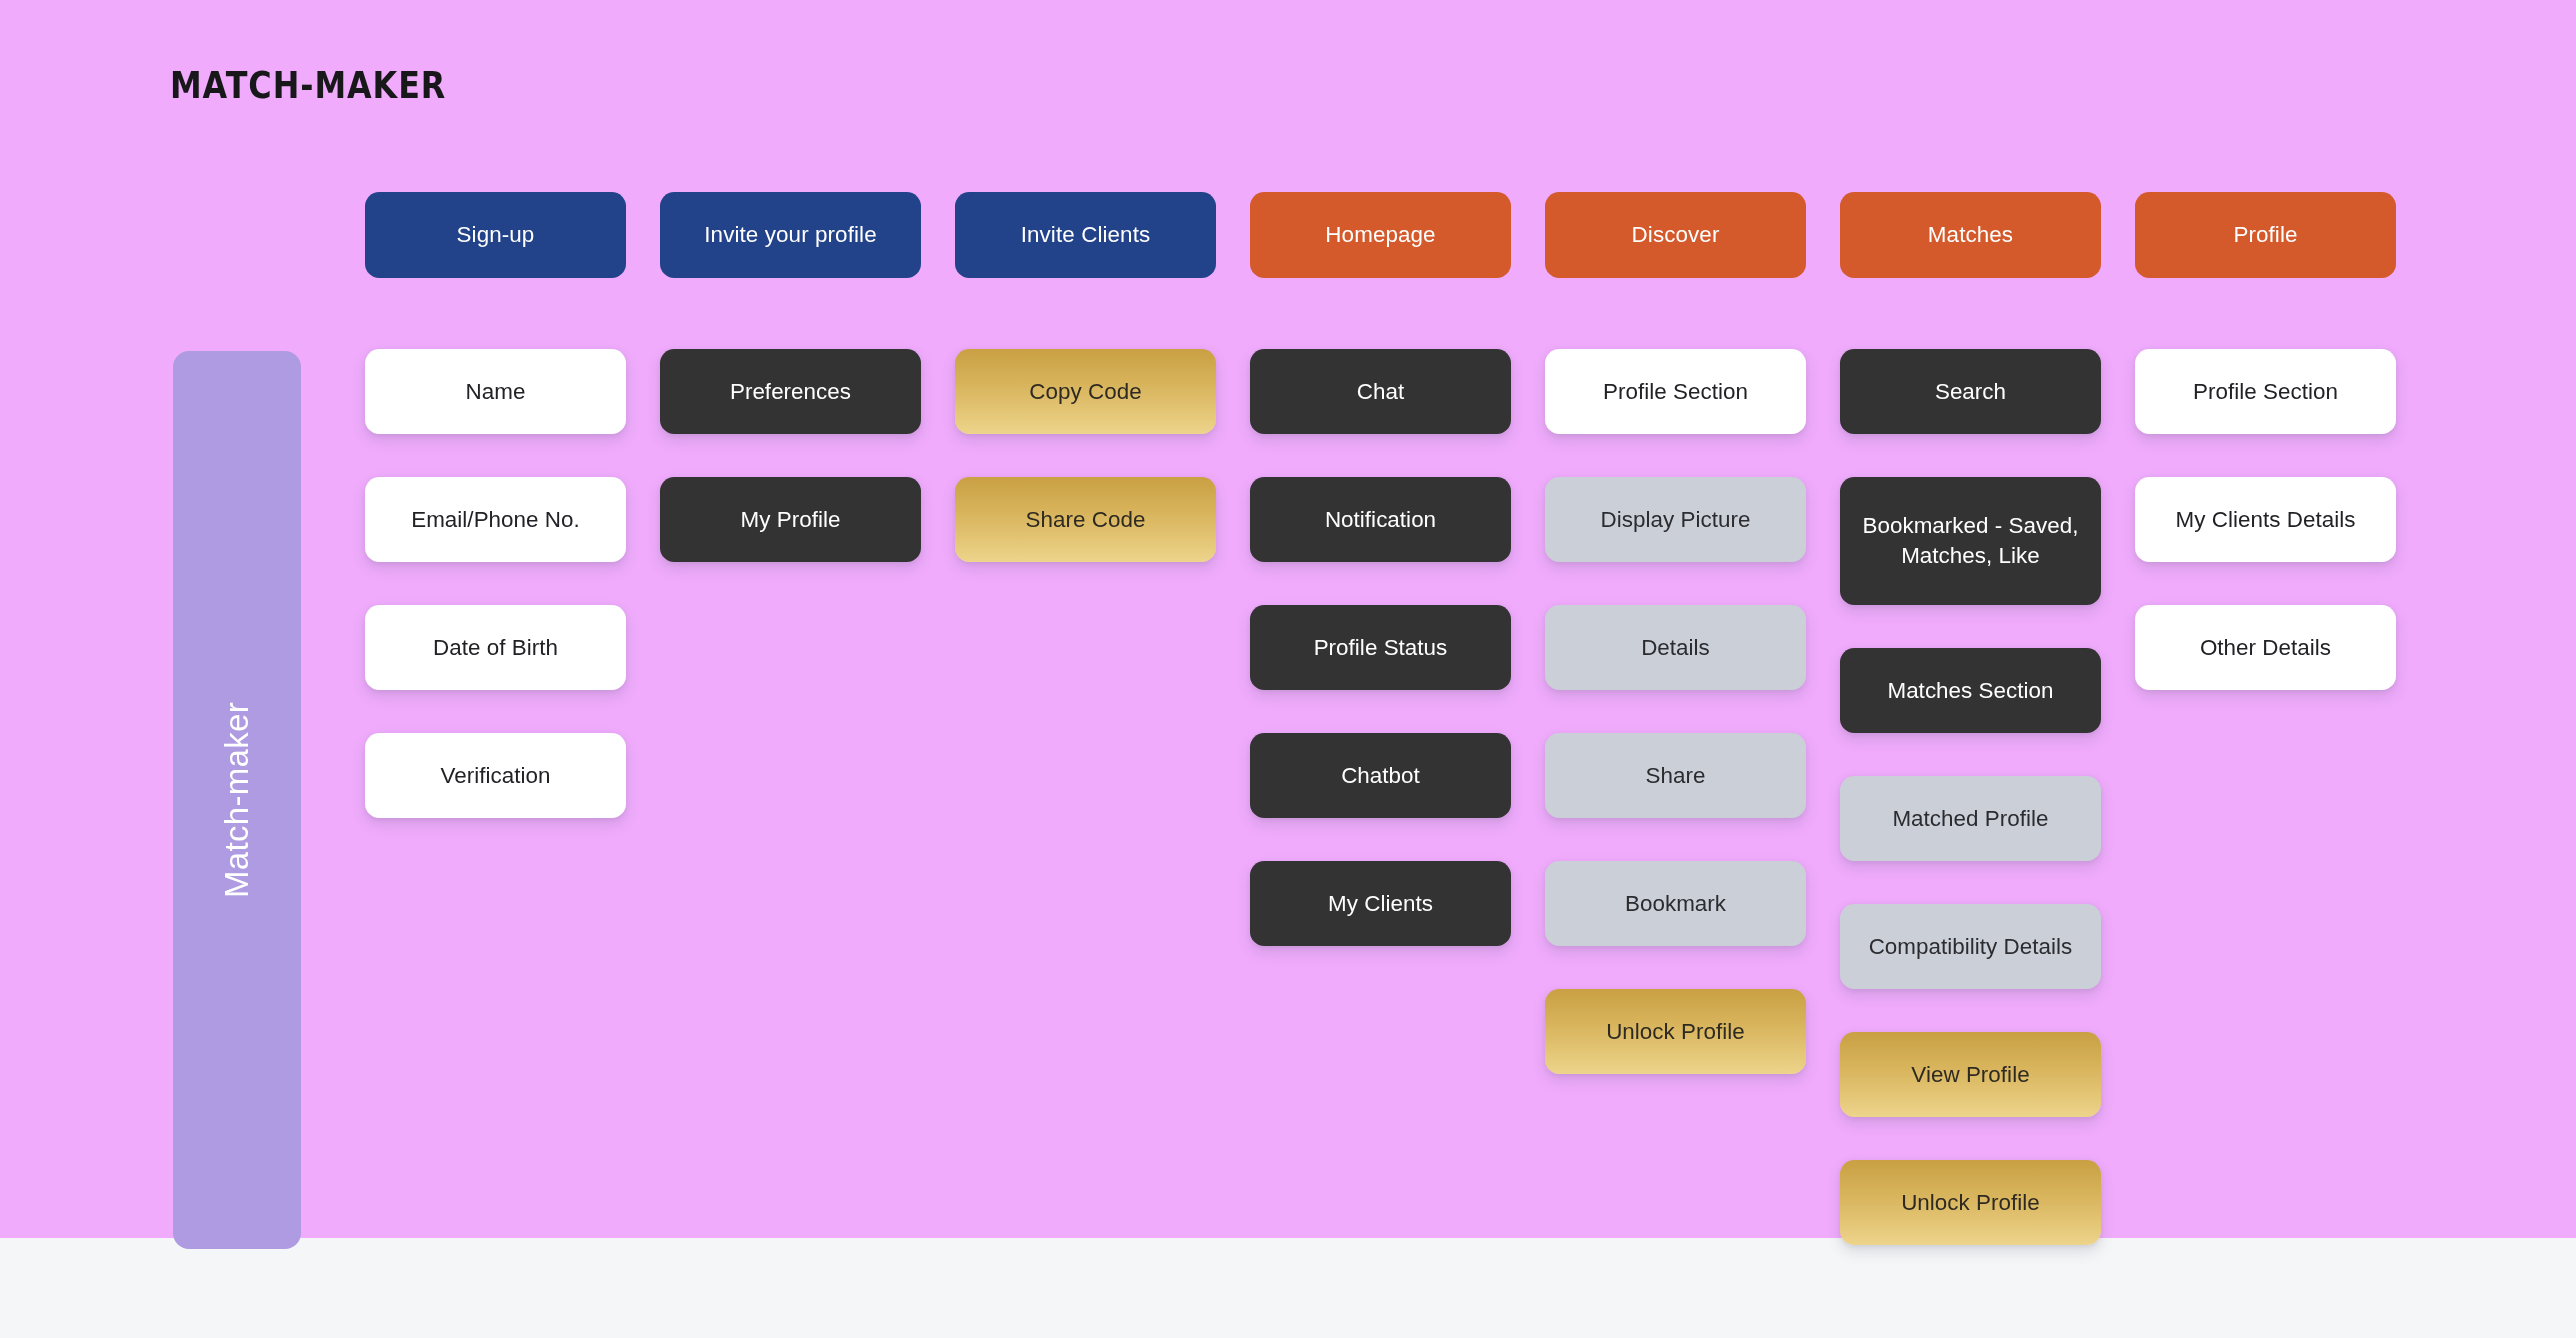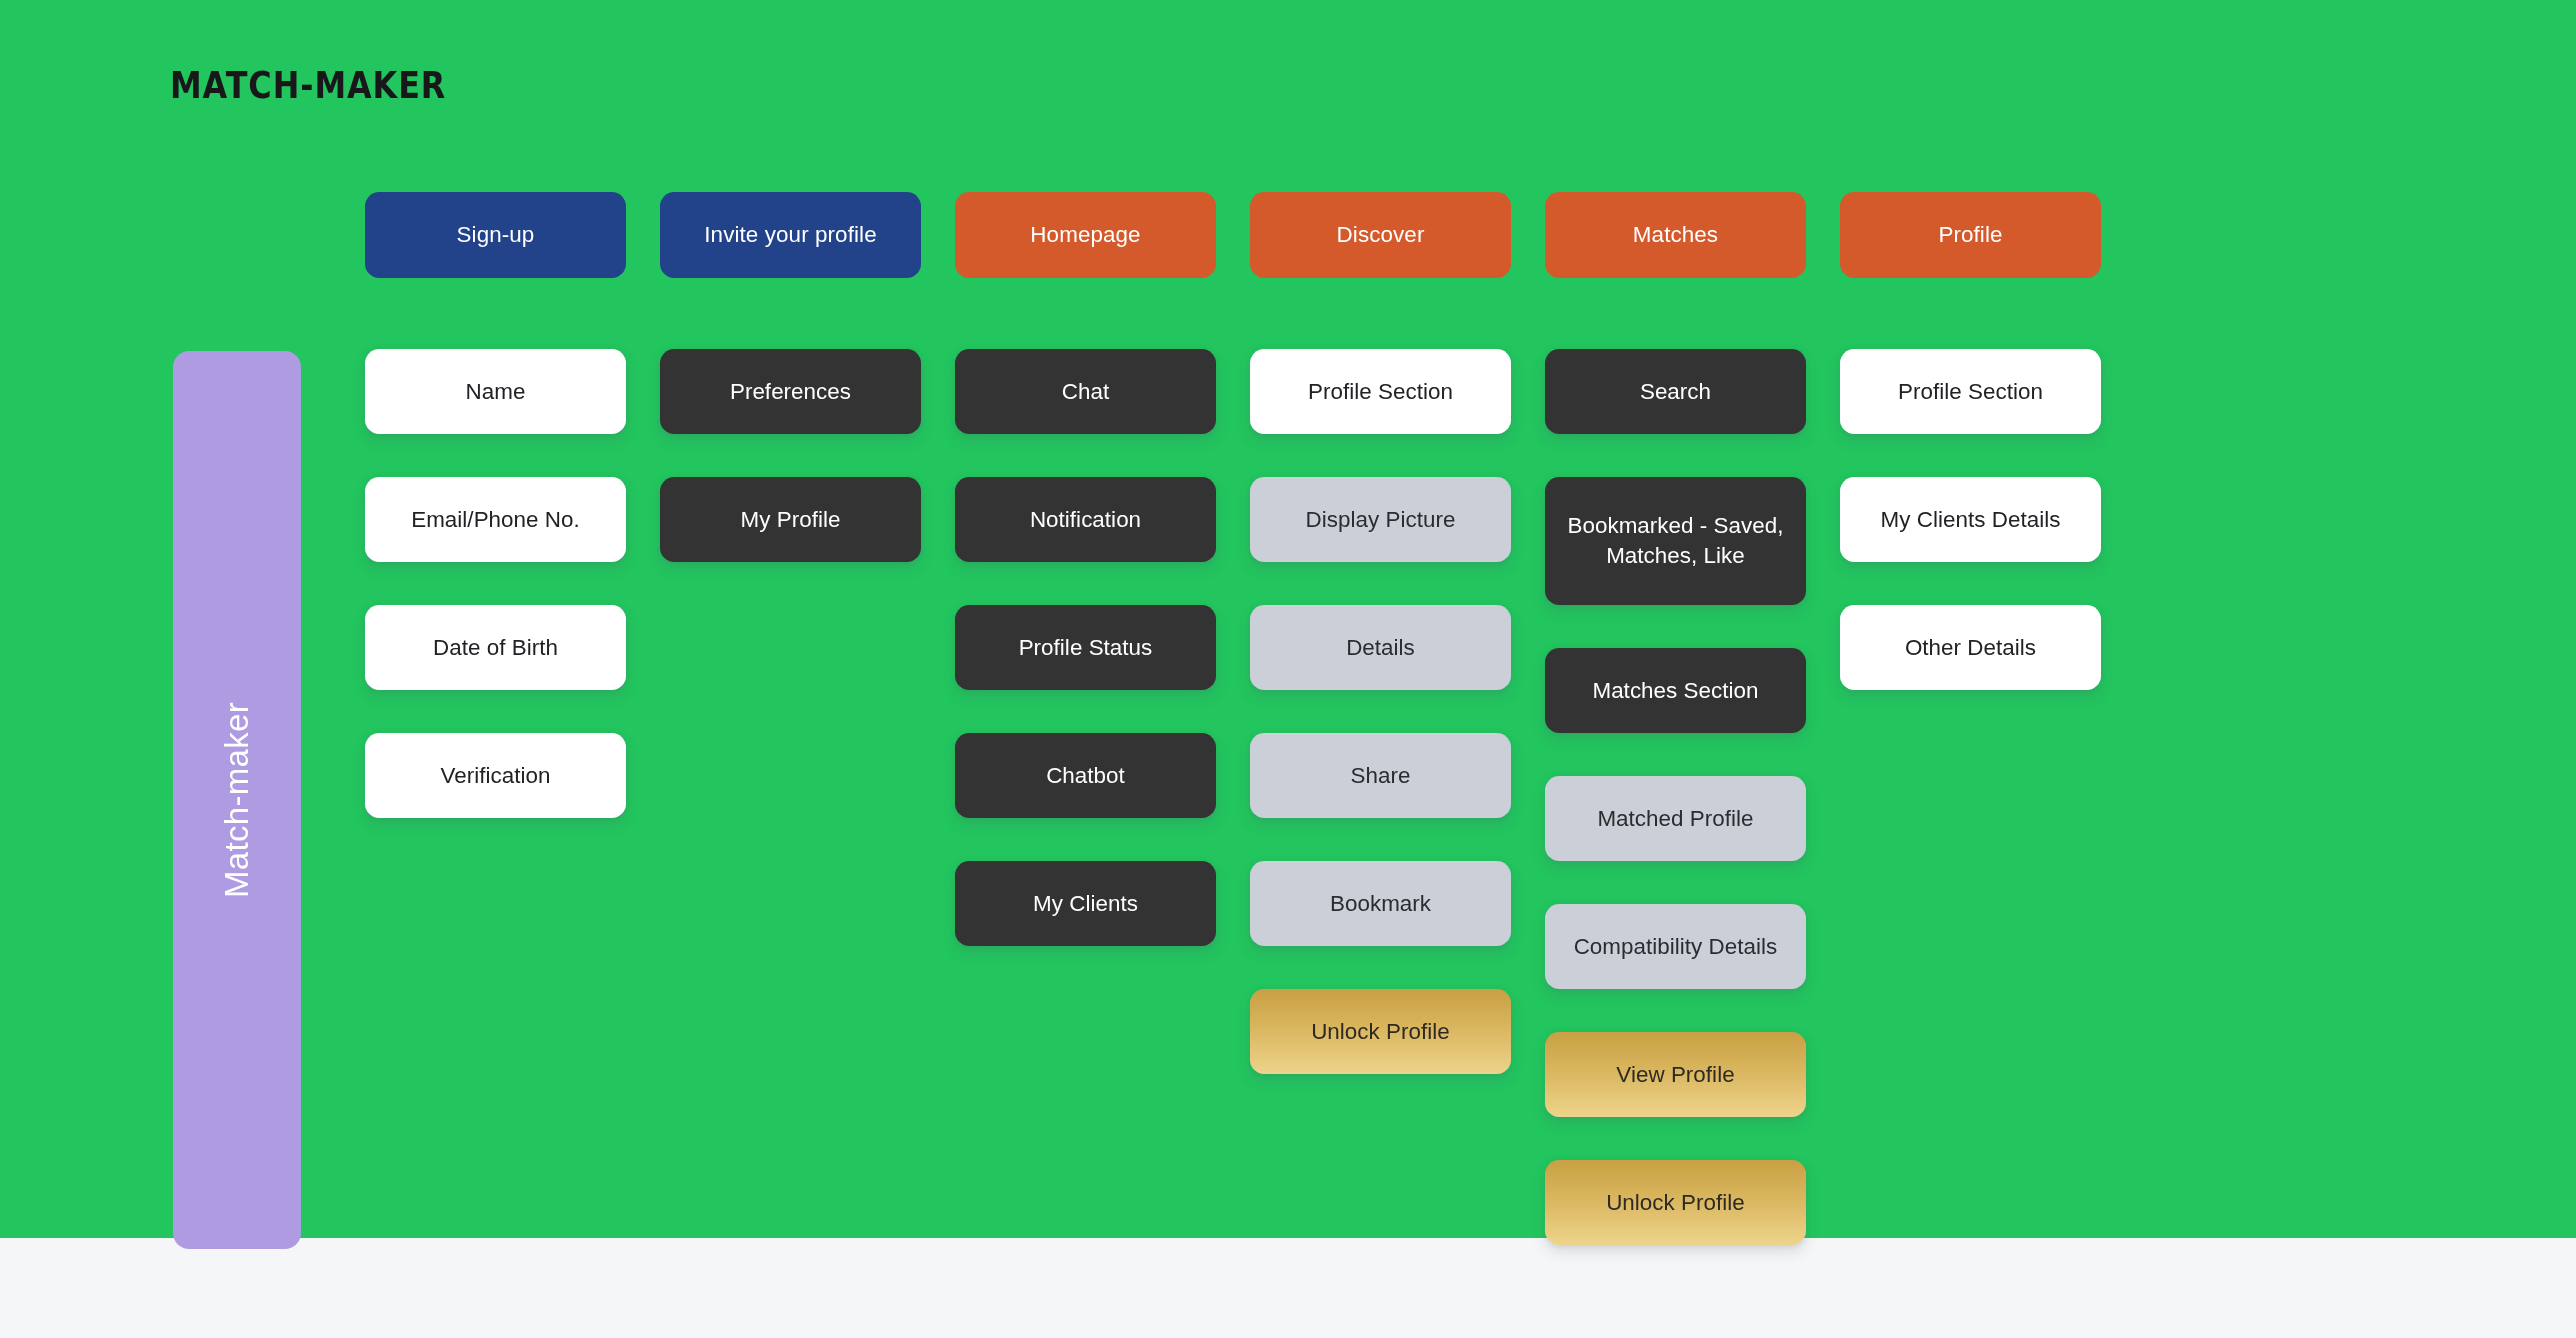--- a/index.html
+++ b/index.html
@@ -9,21 +9,21 @@
     height: 1338px;
     background: #f5f6f7;
     font-family: "Liberation Sans", sans-serif;
     overflow: hidden;
   }
 
   #canvas {
     position: relative;
     width: 2576px;
     height: 1238px;
-    background: #22c55e;
+    background: #f0abfc;
   }
 
   
   #app-title {
     position: absolute;
     left: 170px;
     top: 64px;
     font-family: "DejaVu Sans", sans-serif;
     font-size: 37px;
     font-weight: 700;
@@ -142,20 +142,27 @@
         </div>
       </div>
       <div class="column">
         <div class="col-header blue">Invite your profile</div>
         <div class="card-stack">
           <div class="card dark h1">Preferences</div>
           <div class="card dark h1">My Profile</div>
         </div>
       </div>
       <div class="column">
+        <div class="col-header blue">Invite Clients</div>
+        <div class="card-stack">
+          <div class="card gold h1">Copy Code</div>
+          <div class="card gold h1">Share Code</div>
+        </div>
+      </div>
+      <div class="column">
         <div class="col-header orange">Homepage</div>
         <div class="card-stack">
           <div class="card dark h1">Chat</div>
           <div class="card dark h1">Notification</div>
           <div class="card dark h1">Profile Status</div>
           <div class="card dark h1">Chatbot</div>
           <div class="card dark h1">My Clients</div>
         </div>
       </div>
       <div class="column">

